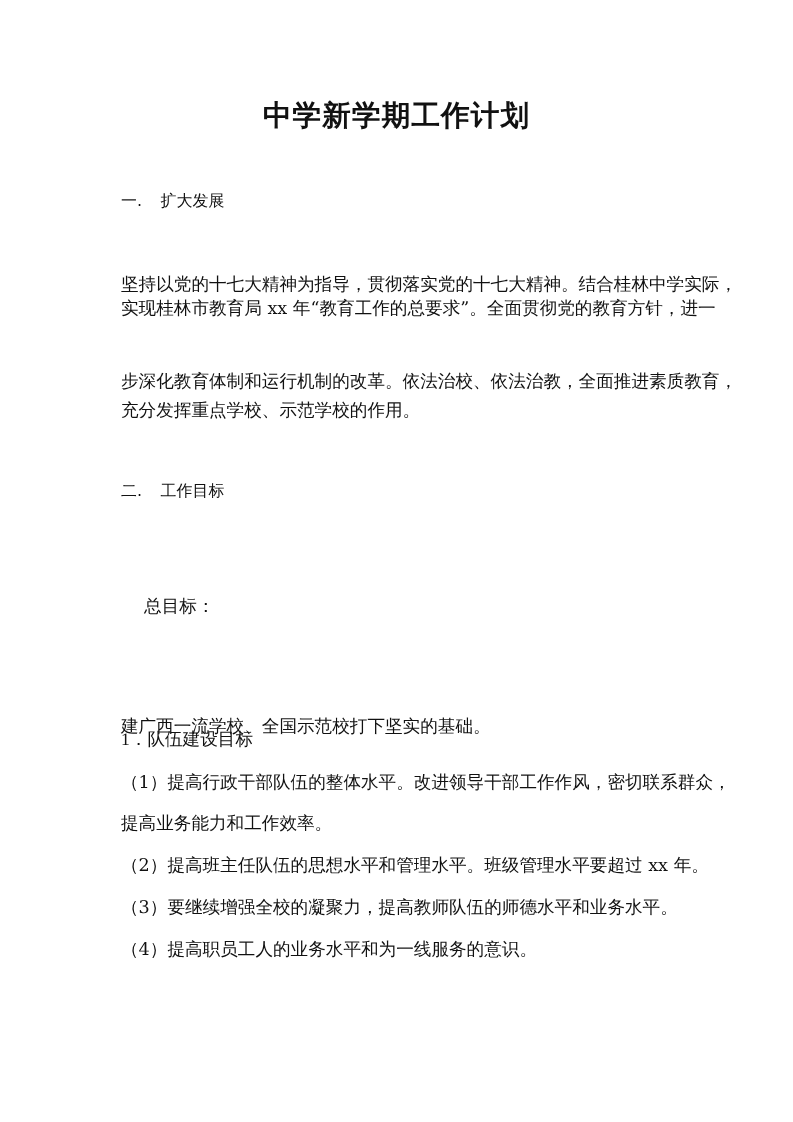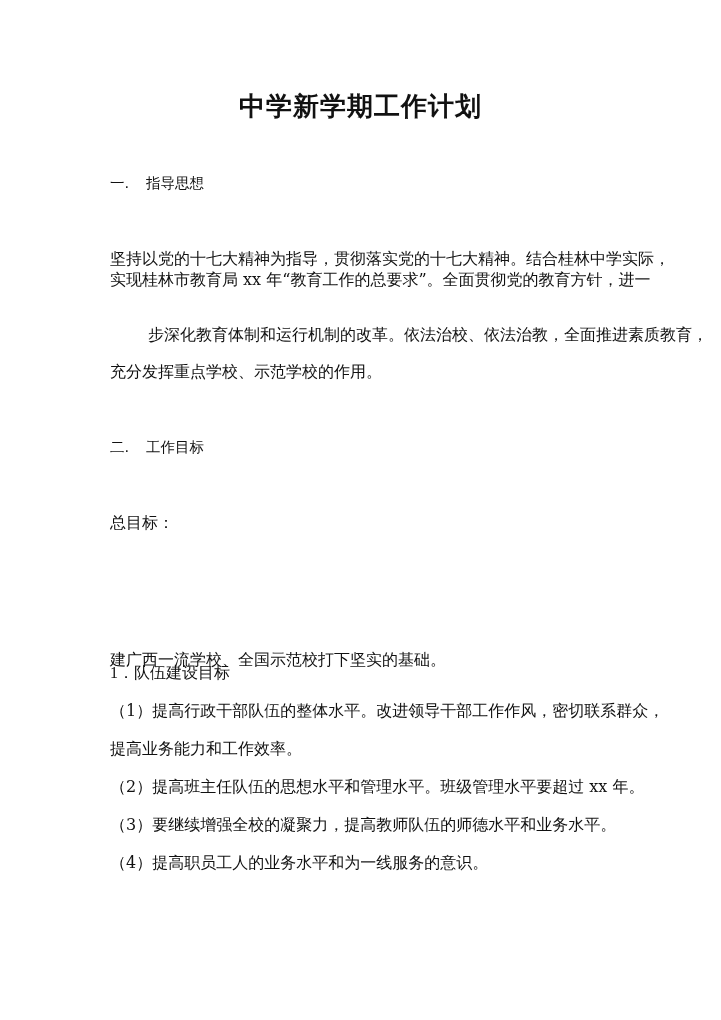--- a/index.html
+++ b/index.html
@@ -54,33 +54,33 @@
     }
   </style>
 </head>
 <body>
 
 <div class="page">
 
   <div class="title">中学新学期工作计划</div>
 
   <div class="line heading" style="top:172px;">
-    <span class="num">一.</span><span>指导思想</span>
+    <span class="num">一.</span><span>扩大发展</span>
   </div>
 
   <div class="line justify" style="top:248px;">坚持以党的十七大精神为指导，贯彻落实党的十七大精神。结合桂林中学实际，</div>
   <div class="line justify" style="top:269px;">实现桂林市教育局 xx 年“教育工作的总要求”。全面贯彻党的教育方针，进一</div>
-  <div class="line justify" style="top:324px;margin-left:38px;">步深化教育体制和运行机制的改革。依法治校、依法治教，全面推进素质教育，</div>
-  <div class="line" style="top:362px;font-family:Liberation Mono, monospace;">充分发挥重点学校、示范学校的作用。</div>
+  <div class="line justify" style="top:336px;">步深化教育体制和运行机制的改革。依法治校、依法治教，全面推进素质教育，</div>
+  <div class="line" style="top:362px;">充分发挥重点学校、示范学校的作用。</div>
 
   <div class="line heading" style="top:436px;">
     <span class="num">二.</span><span>工作目标</span>
   </div>
 
-  <div class="line" style="top:512px;">总目标：</div>
+  <div class="line" style="top:540px;margin-left:21px;">总目标：</div>
   <div class="line" style="top:617px;margin-top:32px;">建广西一流学校、全国示范校打下坚实的基础。</div>
 
   <div class="line" style="top:662px;font-family:Liberation Serif, serif;">1．队伍建设目标</div>
   <div class="line justify" style="top:700px;">（1）提高行政干部队伍的整体水平。改进领导干部工作作风，密切联系群众，</div>
   <div class="line" style="top:738px;">提高业务能力和工作效率。</div>
   <div class="line" style="top:776px;">（2）提高班主任队伍的思想水平和管理水平。班级管理水平要超过 xx 年。</div>
   <div class="line" style="top:814px;">（3）要继续增强全校的凝聚力，提高教师队伍的师德水平和业务水平。</div>
   <div class="line" style="top:852px;">（4）提高职员工人的业务水平和为一线服务的意识。</div>
 
 </div>

